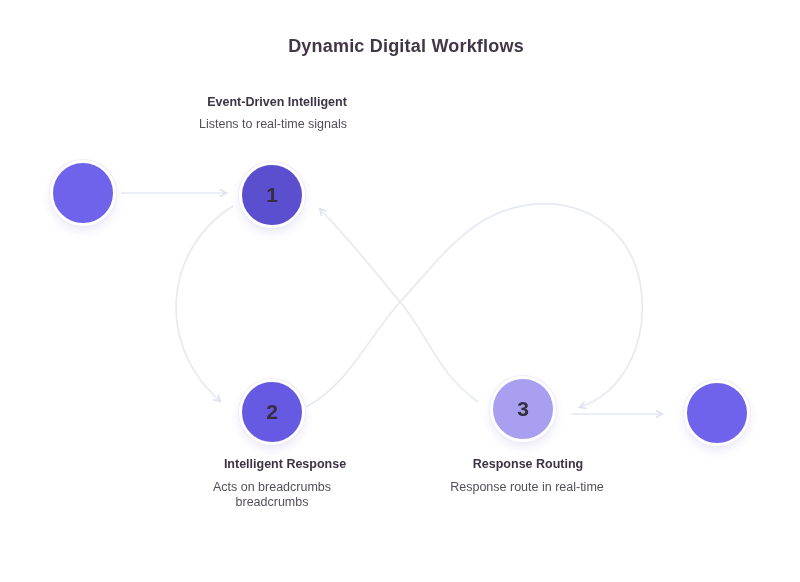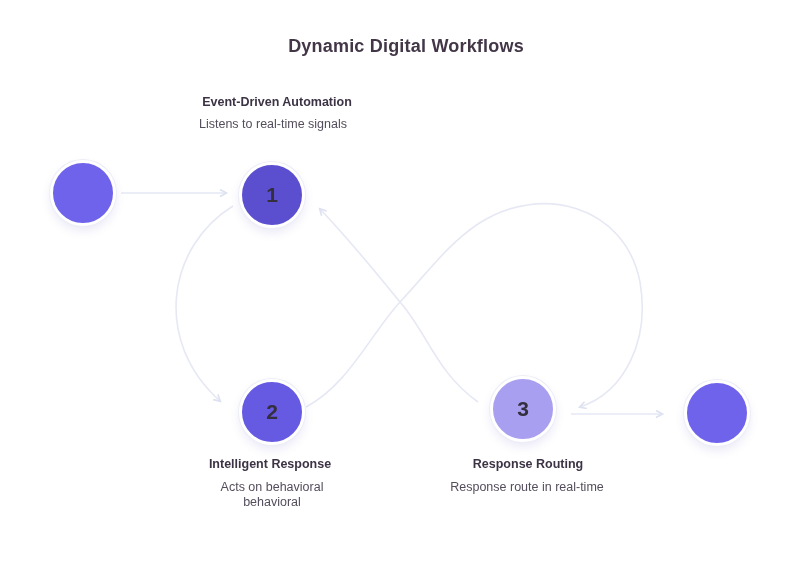--- a/index.html
+++ b/index.html
@@ -82,31 +82,31 @@
     <path d="M 233 206 C 168 246, 152 340, 220 401" marker-end="url(#arrow)" style="stroke: rgb(230, 232, 244);"></path>
     <path d="M 306 407 C 348 385, 370 335, 400 302 C 428 272, 448 244, 478 224 C 540 183, 625 205, 640 282 C 650 340, 625 392, 580 407" marker-end="url(#arrow)" style="stroke: rgb(230, 232, 244);"></path>
     <path d="M 478 402 C 436 372, 428 334, 400 302 C 374 270, 344 234, 320 209" marker-end="url(#arrow)" style="stroke: rgb(230, 232, 244);"></path>
     <path d="M 571 414 L 662 414" marker-end="url(#arrow)" style="stroke: rgb(230, 232, 244);"></path>
   </svg>
 
   <div class="node-circle" style="left: 50px; top: 160px; background-color: rgb(111, 99, 235);"></div>
 
   <div class="node-circle" style="left: 684px; top: 380px; background-color: rgb(111, 99, 235);"></div>
 
-  <div class="node-label" style="left:277px; top:95px;">Event-Driven Automation</div>
+  <div class="node-label" style="left:277px; top:95px;">Event-Driven Intelligent</div>
   <div class="node-desc" style="left:273px; top:117px; width:150px;">Listens to real-time signals</div>
   <div class="node-circle" style="left: 239px; top: 162px; background-color: rgb(91, 79, 208);">
     <span class="node-number">1</span>
   </div>
 
   <div class="node-circle" style="left: 239px; top: 379px; background-color: rgb(102, 89, 226);">
     <span class="node-number">2</span>
   </div>
-  <div class="node-label" style="left:270px; top:457px;">Intelligent Response</div>
-  <div class="node-desc" style="left:272px; top:480px; width:150px;">Acts on behavioral behavioral</div>
+  <div class="node-label" style="left:285px; top:457px;">Intelligent Response</div>
+  <div class="node-desc" style="left:272px; top:480px; width:150px;">Acts on breadcrumbs breadcrumbs</div>
 
   <div class="node-circle" style="left: 490px; top: 376px; background-color: rgb(168, 159, 240);">
     <span class="node-number">3</span>
   </div>
   <div class="node-label" style="left:528px; top:457px;">Response Routing</div>
   <div class="node-desc" style="left:527px; top:480px; width:210px;">Response route in real-time</div>
 
 </div>
 
 </body></html>

